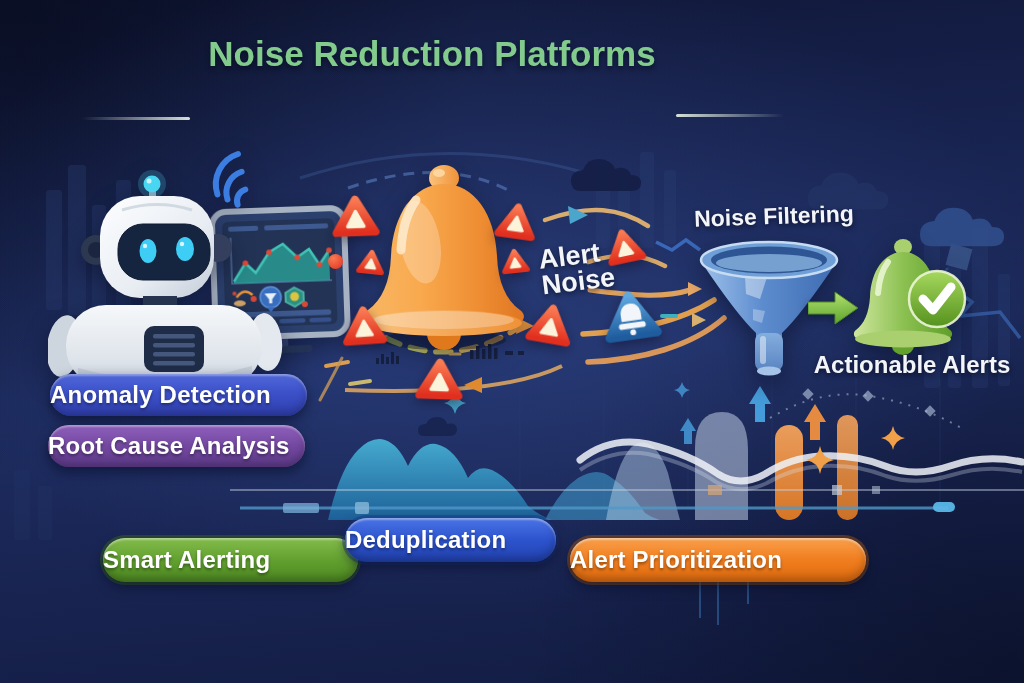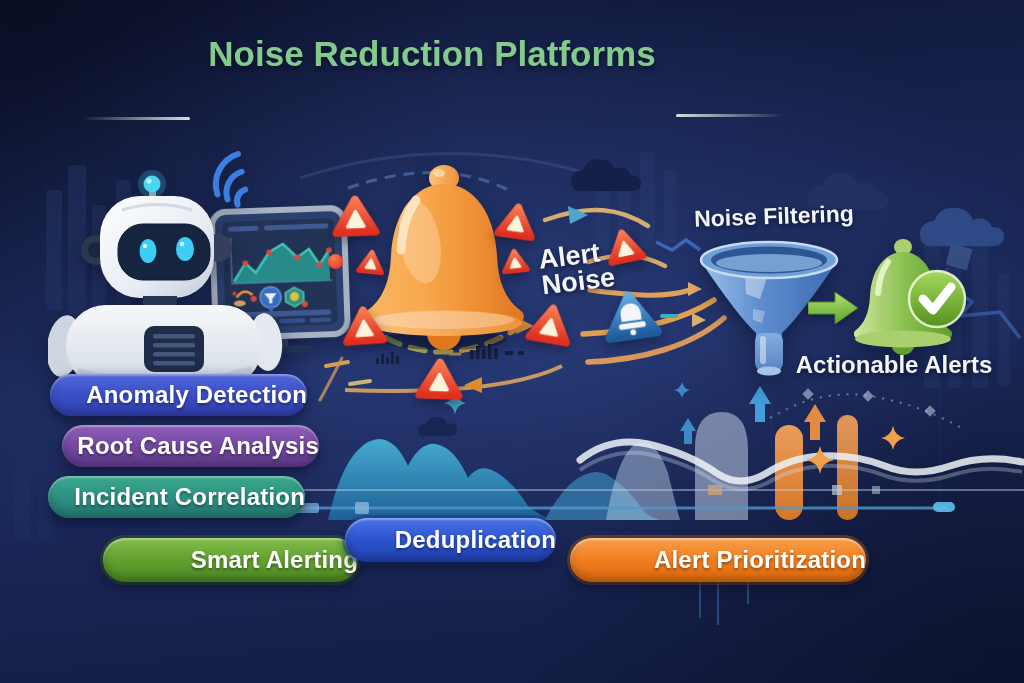--- a/index.html
+++ b/index.html
@@ -19,23 +19,23 @@
   .title{font-size:44px;font-weight:700;color:#edeff3;letter-spacing:.5px;text-shadow:0 3px 5px rgba(5,9,25,.6);}
   .t-accent{color:#93d5a2;}
   .subtitle{font-size:35px;font-weight:700;color:#82cb8d;margin-top:4px;text-shadow:0 3px 5px rgba(5,9,25,.6);}
   .dash{position:absolute;height:3px;border-radius:2px;z-index:9;}
   .dash-l{left:82px;top:117px;width:108px;background:linear-gradient(90deg,rgba(223,235,223,0),rgba(223,235,223,.95));}
   .dash-r{left:676px;top:114px;width:108px;background:linear-gradient(90deg,rgba(223,235,223,.95),rgba(223,235,223,0));}
   
   .lbl{position:absolute;color:#f3f5f9;font-weight:700;text-shadow:0 2px 5px rgba(8,12,32,.75);z-index:8;}
   .alert-noise{left:540px;top:241px;width:94px;font-size:27px;line-height:.98;transform:rotate(-7deg);}
   .noise-filtering{left:686px;top:203px;width:176px;font-size:23px;text-align:center;transform:rotate(-2deg);}
-  .actionable{left:786px;top:351px;width:216px;font-size:24px;text-align:center;}
+  .actionable{left:804px;top:351px;width:216px;font-size:24px;text-align:center;}
   
-  .pill{position:absolute;display:flex;align-items:center;justify-content:flex-end;color:#fff;font-weight:700;
+  .pill{position:absolute;display:flex;align-items:center;justify-content:flex-start;color:#fff;font-weight:700;
     font-size:24px;letter-spacing:.2px;text-shadow:0 2px 3px rgba(0,0,0,.4);z-index:10;border-radius:23px;
     box-shadow:0 5px 12px rgba(4,8,30,.5), inset 0 2px 2px rgba(255,255,255,.35), inset 0 -4px 8px rgba(0,0,0,.22);}
   .cap{height:42px;}
   .feat{height:44px;border-radius:24px;}
   .pill-anomaly{background:linear-gradient(180deg,#5068da 0%,#3c50c8 45%,#2f3fae 100%);}
   .pill-root{background:linear-gradient(180deg,#8f60bd 0%,#7348a0 50%,#5e3a8b 100%);}
   .pill-incident{background:linear-gradient(180deg,#3aa98c 0%,#2c8e80 55%,#267972 100%);}
   .pill-smart{background:linear-gradient(180deg,#84bd4c 0%,#62a030 50%,#4d8921 100%);box-shadow:0 5px 12px rgba(4,8,30,.5), inset 0 2px 2px rgba(255,255,255,.4), inset 0 -4px 8px rgba(0,0,0,.25),0 0 0 3px rgba(62,112,24,.45);}
   .pill-dedup{background:linear-gradient(180deg,#4a74e8 0%,#2d53cc 50%,#2143b2 100%);box-shadow:0 5px 12px rgba(4,8,30,.5), inset 0 2px 2px rgba(255,255,255,.4), inset 0 -4px 8px rgba(0,0,0,.25),0 0 0 3px rgba(22,52,140,.4);}
   .pill-priority{background:linear-gradient(180deg,#f9a04c 0%,#f07d1e 50%,#df6b10 100%);box-shadow:0 5px 12px rgba(4,8,30,.5), inset 0 2px 2px rgba(255,255,255,.45), inset 0 -4px 8px rgba(0,0,0,.25),0 0 0 3px rgba(178,92,10,.45);}
@@ -405,25 +405,22 @@
 
   <div class="header">
     <div class="subtitle">Noise Reduction Platforms</div>
   </div>
   <div class="dash dash-l"></div>
   <div class="dash dash-r"></div>
 
   <div class="pill cap pill-anomaly" style="left:50px;top:374px;width:257px">
     <span>Anomaly Detection</span>
   </div>
-  <div class="pill cap pill-root" style="left:62px;top:425px;width:257px">
+  <div class="pill cap pill-root" style="left:48px;top:425px;width:257px">
     <span>Root Cause Analysis</span>
-  </div>
-  <div class="pill cap pill-incident" style="left:48px;top:476px;width:257px">
-    <span>Incident Correlation</span>
   </div>
 
   <div class="pill feat pill-smart" style="left:103px;top:538px;width:255px">
     <span>Smart Alerting</span>
   </div>
   <div class="pill feat pill-dedup" style="left:345px;top:518px;width:211px">
     <span>Deduplication</span>
   </div>
   <div class="pill feat pill-priority" style="left:570px;top:538px;width:296px">
     <span>Alert Prioritization</span>

